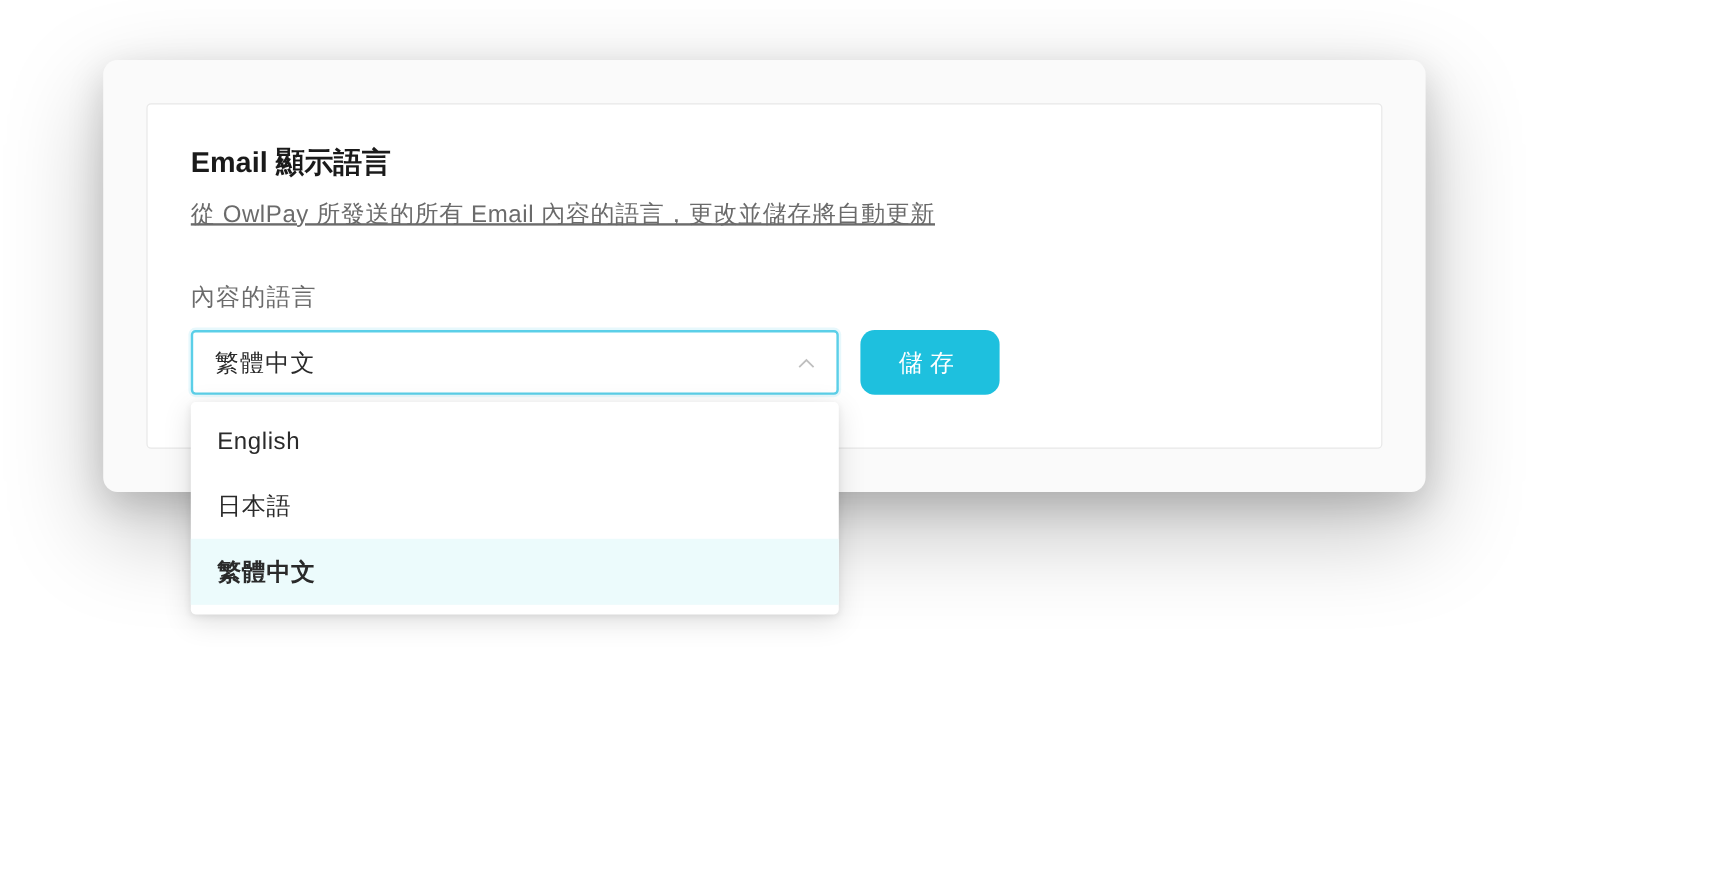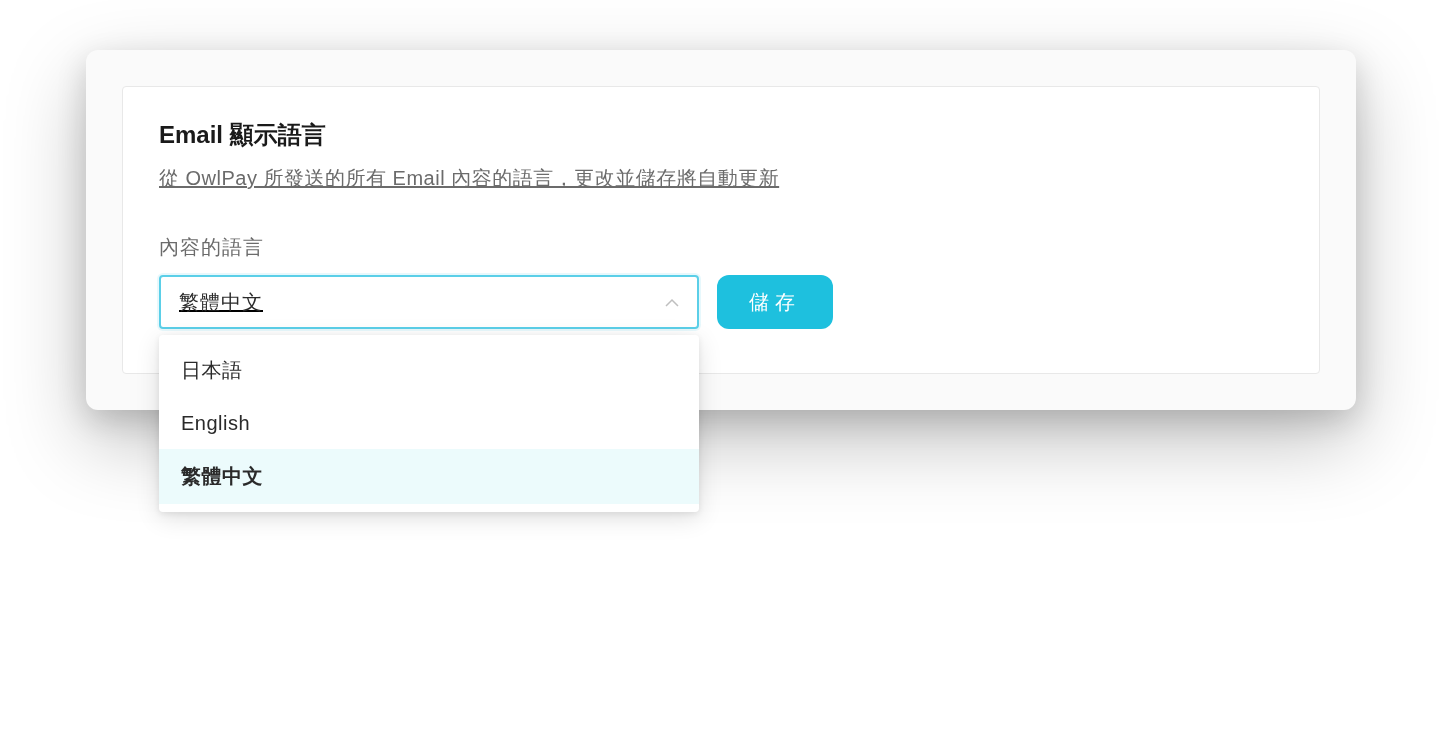--- a/index.html
+++ b/index.html
@@ -11,21 +11,21 @@
       font-family: -apple-system, BlinkMacSystemFont, "Segoe UI", "PingFang TC", "Microsoft JhengHei", sans-serif;
       background: #ffffff;
       width: 1442px;
       height: 734px;
       position: relative;
     }
     .outer-container {
       position: absolute;
       top: 50px;
       left: 86px;
-      width: 1270px;
+      width: 1102px;
       background: #fafafa;
       border-radius: 12px;
       padding: 36px;
       box-shadow: 0 30px 80px rgba(0,0,0,0.25), 0 10px 30px rgba(0,0,0,0.15);
     }
     .card {
       background: #ffffff;
       border: 1px solid #e8e8e8;
       border-radius: 4px;
       padding: 32px 36px 44px 36px;
@@ -120,21 +120,20 @@
       color: #2a2a2a;
       cursor: pointer;
       letter-spacing: 0.5px;
     }
     .dropdown-option.selected {
       background: #ecfbfc;
       font-weight: 600;
     }
     .select-wrap {
       position: relative;
-      text-decoration: underline;
     }
   </style>
 </head>
 <body>
 
 <div class="outer-container">
   <div class="card">
     <h2 class="card-title">Email 顯示語言</h2>
     <p class="card-description">從 OwlPay 所發送的所有 Email 內容的語言，更改並儲存將自動更新</p>
     <div class="field-label">內容的語言</div>
@@ -142,21 +141,21 @@
       <div class="select-wrap">
         <div class="select-box">
           <span class="select-value">繁體中文</span>
           <span class="chevron">
             <svg viewBox="0 0 14 9">
                 <polyline points="1,8 7,2 13,8"></polyline>
               </svg>
           </span>
         </div>
         <div class="dropdown">
+          <div class="dropdown-option">English</div>
           <div class="dropdown-option">日本語</div>
-          <div class="dropdown-option">English</div>
           <div class="dropdown-option selected">繁體中文</div>
         </div>
       </div>
       <button class="save-button">儲存</button>
     </div>
   </div>
 </div>
 
 </body></html>

